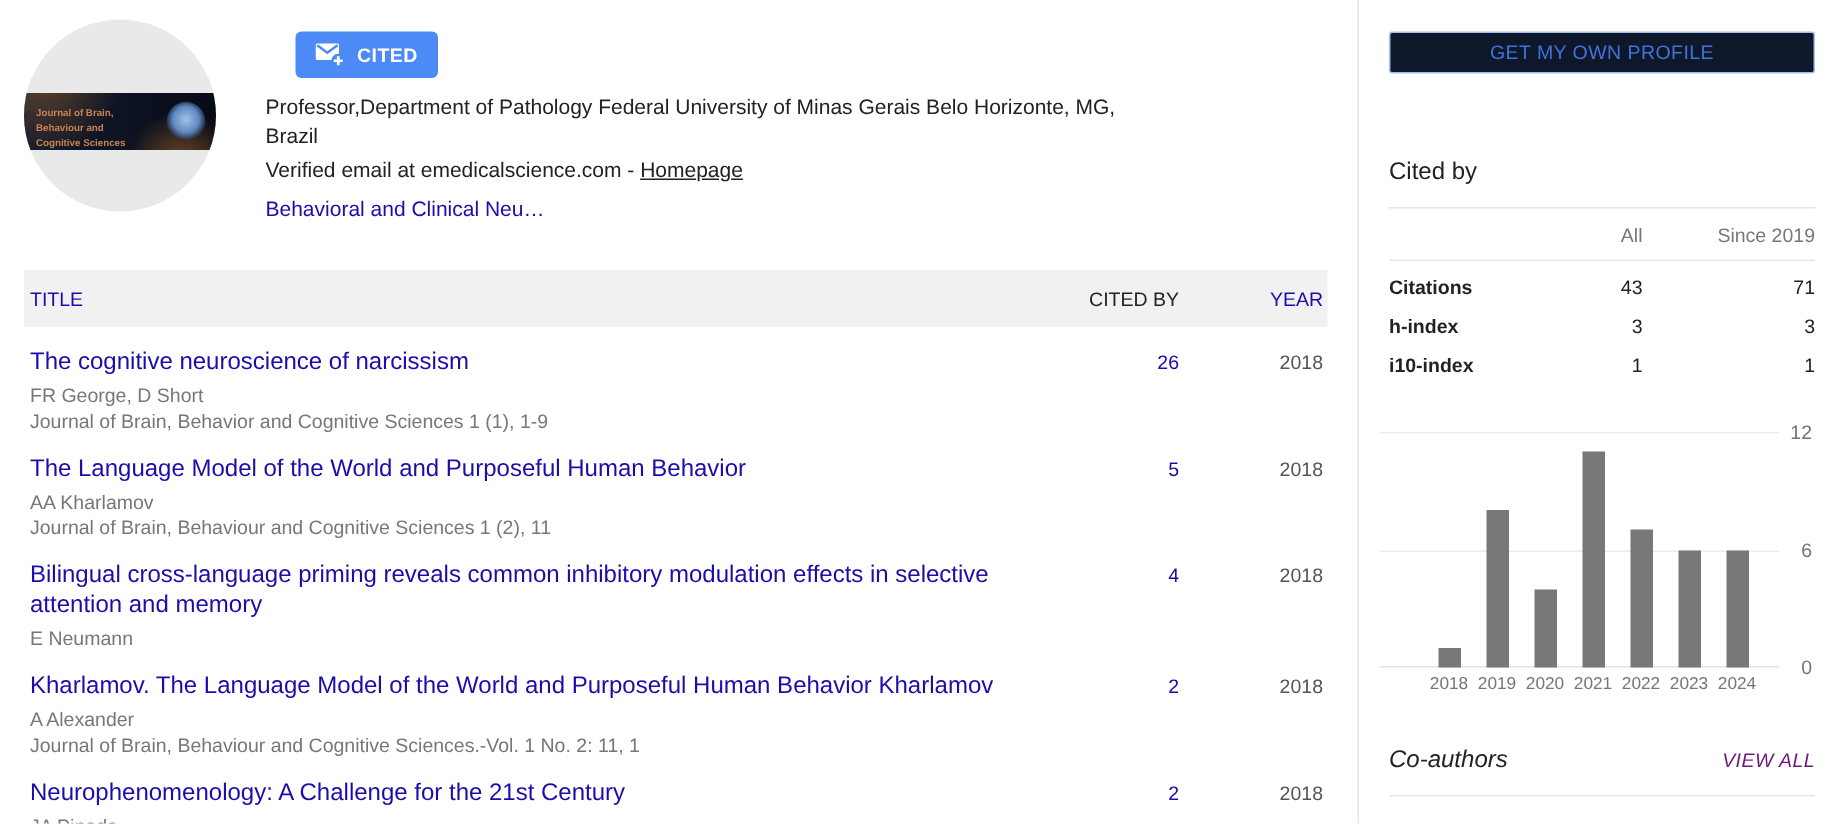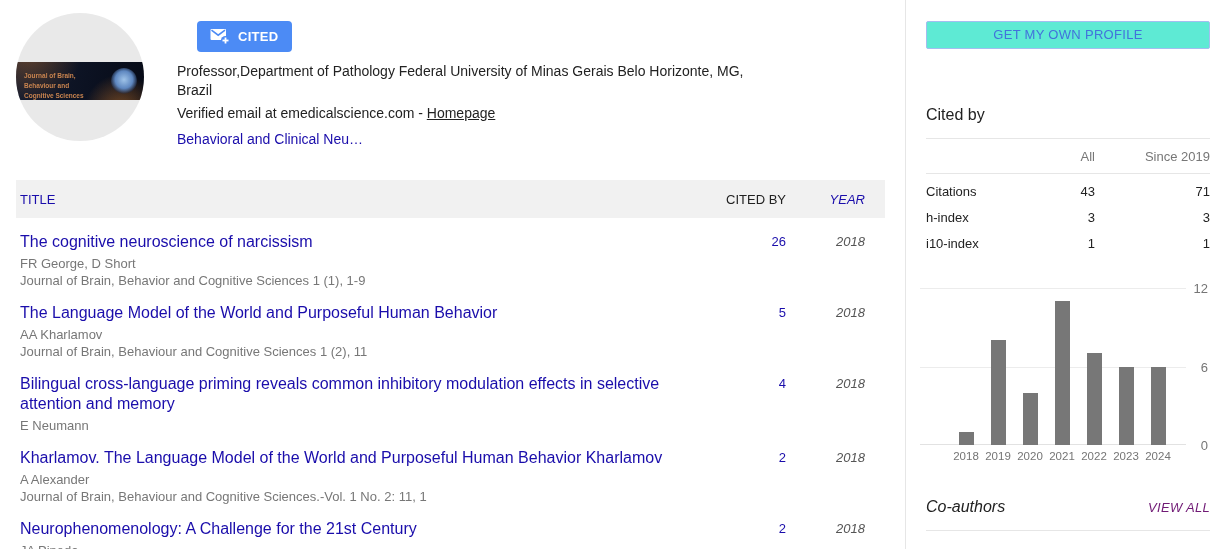--- a/index.html
+++ b/index.html
@@ -52,43 +52,43 @@
   .interest { display:inline-block; margin-top:7px; font-size:14px; color:#1a0dab; }
 
   
   .pubs { margin-top:13px; margin-right:20px; }
   .pub-header {
     display:flex; background:#f1f1f1; height:38px; align-items:center;
     font-size:13px;
   }
   .col-title { flex:1; padding-left:4px; min-width:0; }
   .col-cited { width:90px; text-align:right; flex:none; }
-  .col-year  { width:99px; text-align:right; padding-right:20px; flex:none;font-style:italic; }
+  .col-year  { width:99px; text-align:right; padding-right:3px; flex:none; }
   .hdr-title, .hdr-year { color:#1a0dab; }
   .hdr-cited { color:#222; }
   .pub-row { display:flex; padding-top:14px; align-items:flex-start; }
   .pub-title { display:inline; font-size:16px; color:#1a0dab; line-height:20px; }
   .pub-authors, .pub-venue { font-size:13px; color:#777; line-height:17px; }
   .pub-authors { margin-top:3px; }
   .cited-link { font-size:13px; color:#1a0dab; line-height:20px; }
   .pub-year { font-size:13px; color:#555; line-height:20px; }
 
   
   .side { width:319px; border-left:1px solid #e6e6e6; padding:21px 14px 0 20px; }
   .get-profile-btn {
     display:block; width:100%; height:28px; line-height:26px;
-    background:#5eead4; border:1px solid #a3bdf0; border-radius:2px;
+    background:#0f172a; border:1px solid #a3bdf0; border-radius:2px;
     color:#4272db; font-size:13px; letter-spacing:.3px; text-align:center; cursor:pointer;
     font-family:"Liberation Sans","DejaVu Sans",sans-serif;
   }
   .section-heading { font-size:16px; font-weight:400; color:#222; }
   .citedby-heading { margin-top:57px; }
   hr.rule { border:none; border-top:1px solid #e6e6e6; margin-top:14px; }
   .metrics-header { display:flex; height:35px; align-items:center; color:#777; font-size:13px; border-bottom:1px solid #e6e6e6; }
-  .m-label { flex:1; text-align:left; }
+  .m-label { flex:1; text-align:left;font-weight:bold; }
   .m-all { width:70px; text-align:right; flex:none; }
   .m-since { width:115px; text-align:right; flex:none; }
   .metric-row { display:flex; margin-top:9px; font-size:13px; color:#222; line-height:17px; }
   .metric-row .m-label { color:#222; }
 
   
   .chart { position:relative; height:157px; margin-top:36px; }
   .plotwrap { position:absolute; left:0; right:30px; top:0; bottom:0; }
   .gridline { position:absolute; left:-6px; right:-6px; height:1px; background:#ececec; }
   .gl-top { top:0; } .gl-mid { top:50%; } .gl-bot { bottom:0; background:#e2e2e2; }

